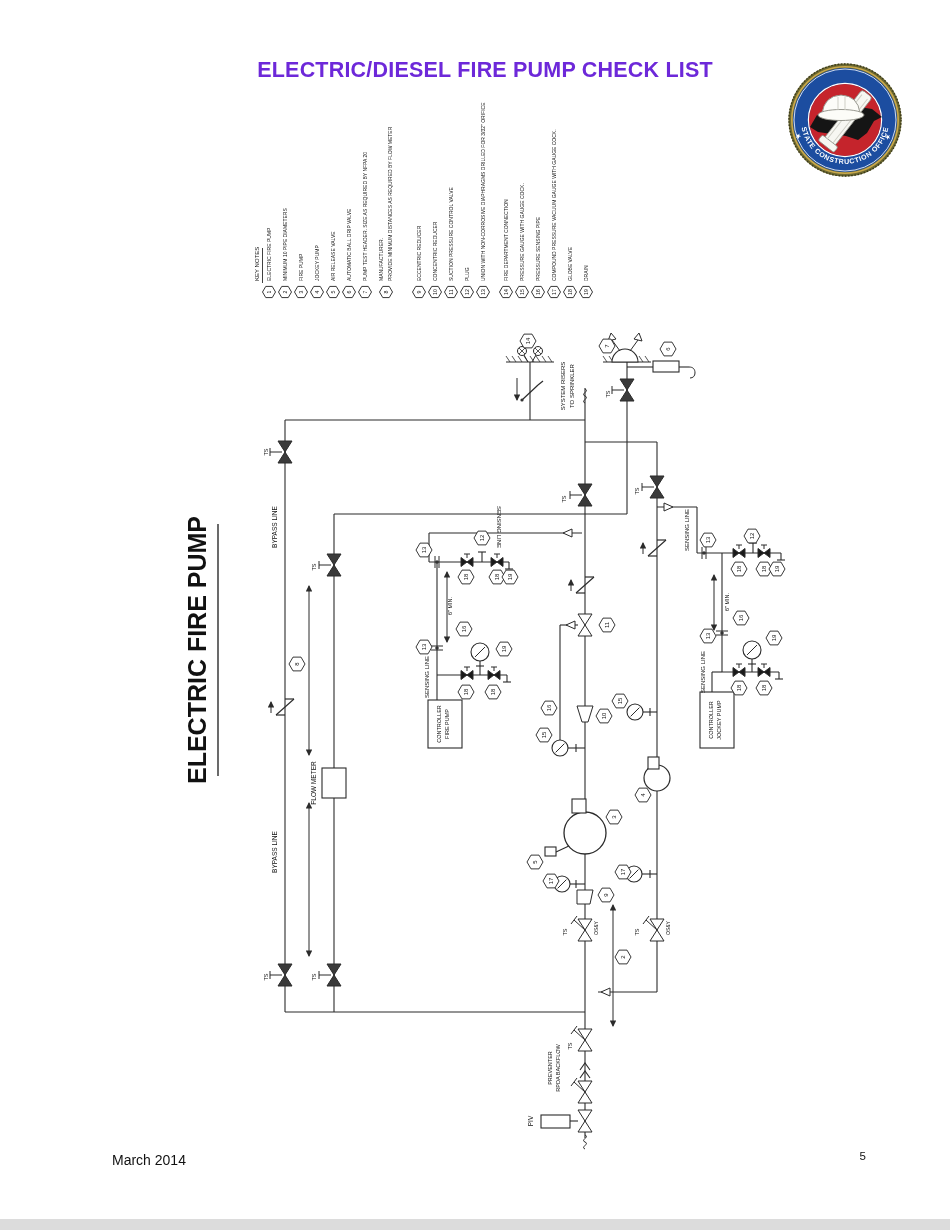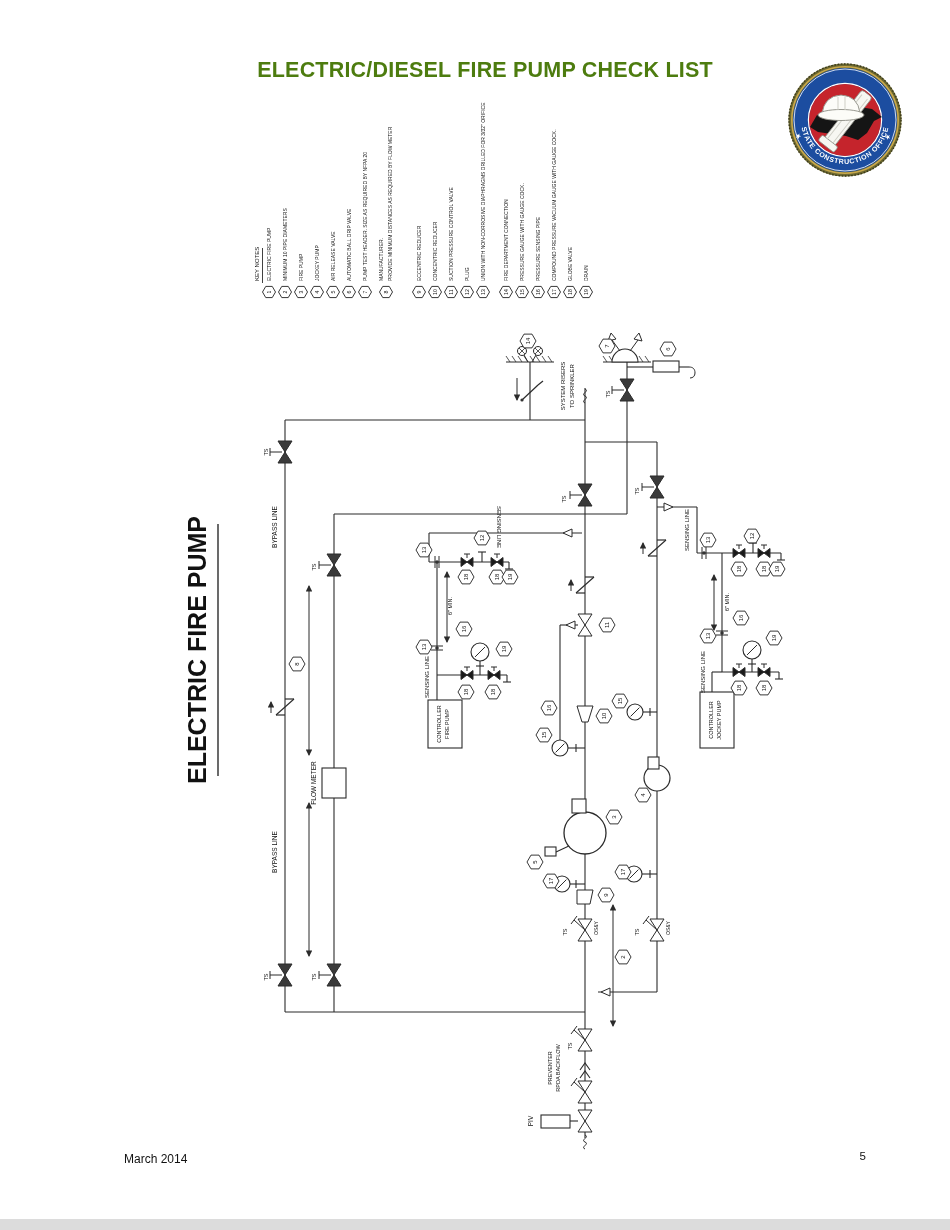--- a/index.html
+++ b/index.html
@@ -1,20 +1,20 @@
 <!DOCTYPE html>
 <html><head>
 <meta charset="utf-8">
 <style>
   html,body{margin:0;padding:0;}
   body{width:950px;height:1230px;position:relative;background:#ffffff;
        font-family:"Liberation Sans",sans-serif;overflow:hidden;}
   .doc-title{position:absolute;left:235px;top:58px;width:500px;text-align:center;
-             font-size:21.5px;font-weight:bold;color:#4d7c0f;letter-spacing:.2px;}
-  .footer-left{position:absolute;left:124px;top:1152px;font-size:12px;color:#111;}
+             font-size:21.5px;font-weight:bold;color:#6d28d9;letter-spacing:.2px;}
+  .footer-left{position:absolute;left:112px;top:1152px;font-size:14px;color:#111;}
   .footer-right{position:absolute;left:840px;top:1150px;width:26px;text-align:right;
                 font-size:11.5px;color:#111;}
   .bottom-strip{position:absolute;left:0;top:1219px;width:950px;height:11px;background:#dcdcdc;}
   #dsvg{position:absolute;left:0;top:0;}
   #sealsvg{position:absolute;left:786px;top:61px;}
   .sealtxt{font-family:"Liberation Sans",sans-serif;font-size:7px;font-weight:bold;
            fill:#ffffff;letter-spacing:.6px;}
   .sealstar{font-size:7px;fill:#ffffff;}
 </style>
 </head>

